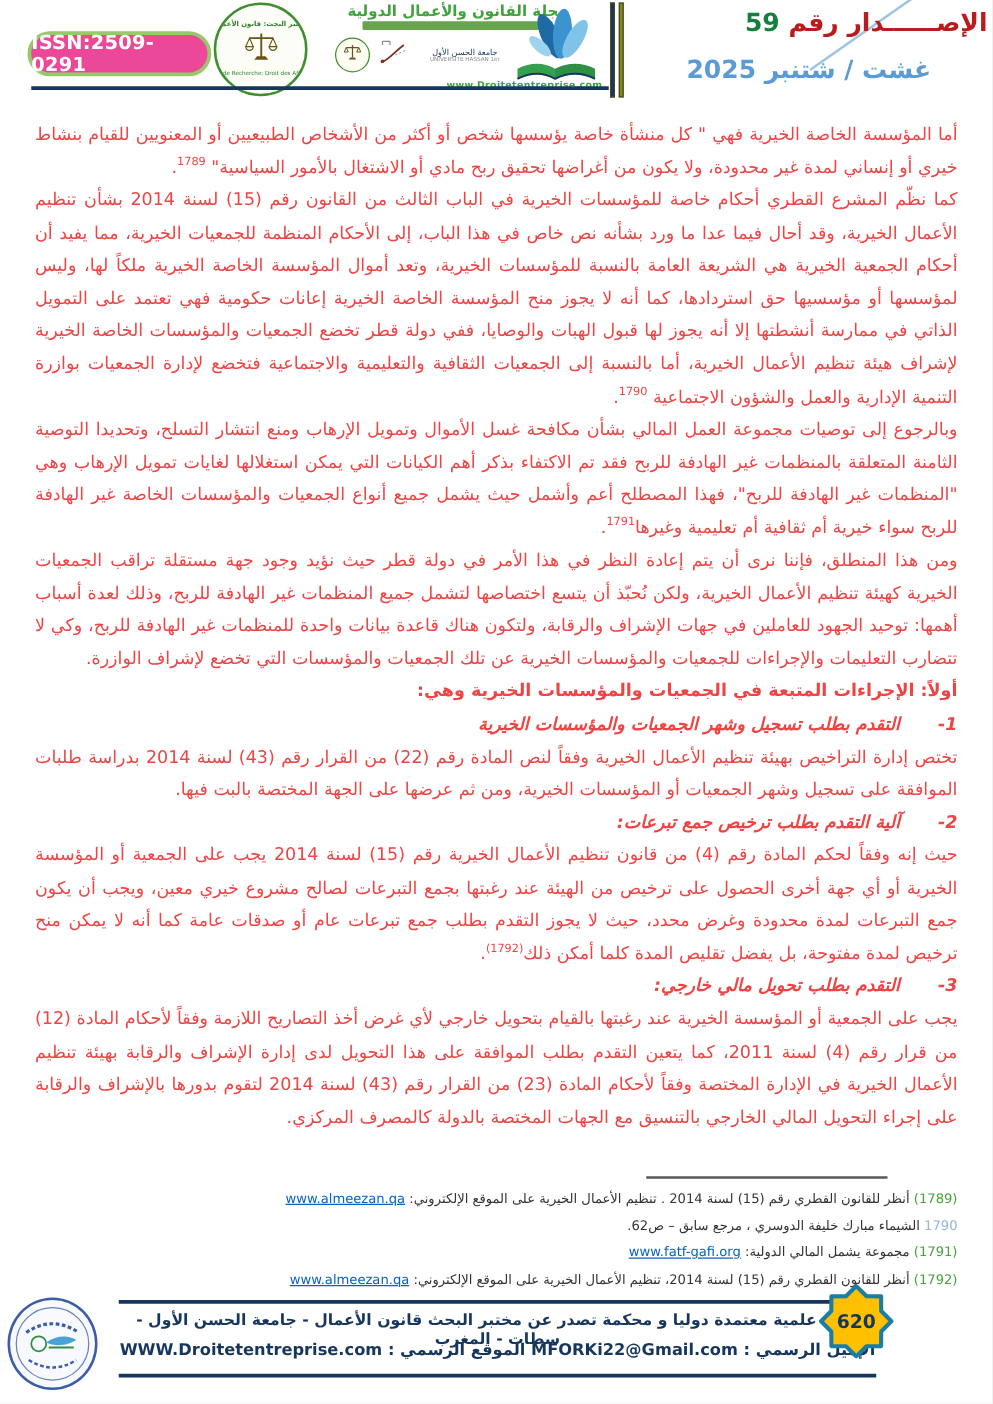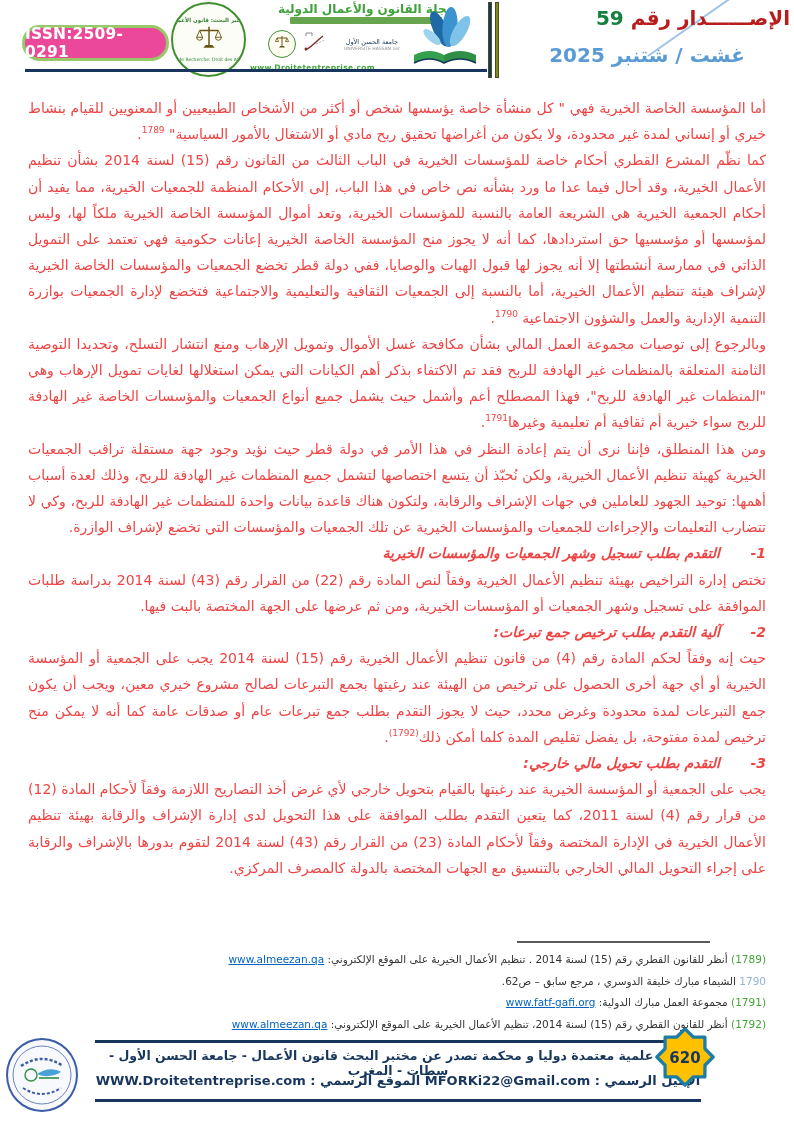--- a/index.html
+++ b/index.html
@@ -36,21 +36,21 @@
   .mini-circle {
     width:28px; height:28px; border-radius:50%; border:1.5px solid #3f8f2f;
     background:#fffef2; display:flex; align-items:center; justify-content:center;
     margin-left:18px;
   }
   .chart-ico { margin-left:6px; }
   .univ-block { margin-left:18px; text-align:center; }
   .univ-ar { font-size:6.5px; color:#17365d; direction:rtl; white-space:nowrap; }
   .univ-lat { font-size:4.5px; color:#8a8a8a; white-space:nowrap; }
   .petals { position:absolute; right:-4px; bottom:-8px; }
-  .banner-site { font-size:7.5px; color:#3fa33c; font-weight:bold; text-align:left; letter-spacing:0.3px; }
+  .banner-site { font-size:7.5px; color:#3fa33c; font-weight:bold; text-align:right; letter-spacing:0.3px; }
   .header-rule { position:absolute; left:25px; top:69px; width:462px; height:3px; background:#17365d; }
   .vbar { position:absolute; top:2px; height:76px; width:4px; border:1px solid #4a4a20; }
   .vbar-navy { left:488px; background:#17365d; }
   .vbar-olive { left:495px; background:#7c8a1e; }
   .issue-block { position:absolute; left:504px; top:6px; width:286px; direction:rtl; }
   .issue-line1 { text-align:right; font-size:20px; font-weight:bold; white-space:nowrap; }
   .issue-label { color:#b91c1c; }
   .issue-num { color:#15803d; }
   .issue-line2 { margin-top:13px; text-align:center; font-size:20px; font-weight:bold; color:#5b9bd5; white-space:nowrap; }
   .diag-line { position:absolute; left:648px; top:55px; width:200px; height:2px; background:#9dc3e6; transform:rotate(-35deg); transform-origin:left center; }
@@ -169,41 +169,42 @@
     </div>
     <div class="issue-line2">غشت / شتنبر 2025</div>
   </div>
 
   <main class="body-text">
     <p class="para"><span>أما المؤسسة الخاصة الخيرية فهي " كل منشأة خاصة يؤسسها شخص أو أكثر من الأشخاص الطبيعيين أو المعنويين للقيام بنشاط خيري أو إنساني لمدة غير محدودة، ولا يكون من أغراضها تحقيق ربح مادي أو الاشتغال بالأمور السياسية" </span><sup class="fn-ref">1789</sup><span>.</span></p>
     <p class="para"><span>كما نظّم المشرع القطري أحكام خاصة للمؤسسات الخيرية في الباب الثالث من القانون رقم (15) لسنة 2014 بشأن تنظيم الأعمال الخيرية، وقد أحال فيما عدا ما ورد بشأنه نص خاص في هذا الباب، إلى الأحكام المنظمة للجمعيات الخيرية، مما يفيد أن أحكام الجمعية الخيرية هي الشريعة العامة بالنسبة للمؤسسات الخيرية، وتعد أموال المؤسسة الخاصة الخيرية ملكاً لها، وليس لمؤسسها أو مؤسسيها حق استردادها، كما أنه لا يجوز منح المؤسسة الخاصة الخيرية إعانات حكومية فهي تعتمد على التمويل الذاتي في ممارسة أنشطتها إلا أنه يجوز لها قبول الهبات والوصايا، ففي دولة قطر تخضع الجمعيات والمؤسسات الخاصة الخيرية لإشراف هيئة تنظيم الأعمال الخيرية، أما بالنسبة إلى الجمعيات الثقافية والتعليمية والاجتماعية فتخضع لإدارة الجمعيات بوازرة التنمية الإدارية والعمل والشؤون الاجتماعية </span><sup class="fn-ref">1790</sup><span>.</span></p>
     <p class="para"><span>وبالرجوع إلى توصيات مجموعة العمل المالي بشأن مكافحة غسل الأموال وتمويل الإرهاب ومنع انتشار التسلح، وتحديدا التوصية الثامنة المتعلقة بالمنظمات غير الهادفة للربح فقد تم الاكتفاء بذكر أهم الكيانات التي يمكن استغلالها لغايات تمويل الإرهاب وهي "المنظمات غير الهادفة للربح"، فهذا المصطلح أعم وأشمل حيث يشمل جميع أنواع الجمعيات والمؤسسات الخاصة غير الهادفة للربح سواء خيرية أم ثقافية أم تعليمية وغيرها</span><sup class="fn-ref">1791</sup><span>.</span></p>
     <p class="para"><span>ومن هذا المنطلق، فإننا نرى أن يتم إعادة النظر في هذا الأمر في دولة قطر حيث نؤيد وجود جهة مستقلة تراقب الجمعيات الخيرية كهيئة تنظيم الأعمال الخيرية، ولكن نُحبّذ أن يتسع اختصاصها لتشمل جميع المنظمات غير الهادفة للربح، وذلك لعدة أسباب أهمها: توحيد الجهود للعاملين في جهات الإشراف والرقابة، ولتكون هناك قاعدة بيانات واحدة للمنظمات غير الهادفة للربح، وكي لا تتضارب التعليمات والإجراءات للجمعيات والمؤسسات الخيرية عن تلك الجمعيات والمؤسسات التي تخضع لإشراف الوازرة.</span></p>
 
+    <p class="heading">أولاً: الإجراءات المتبعة في الجمعيات والمؤسسات الخيرية وهي:</p>
 
     <p class="num-heading"><span class="hnum">1-</span><span>التقدم بطلب تسجيل وشهر الجمعيات والمؤسسات الخيرية</span></p>
     <p class="para"><span>تختص إدارة التراخيص بهيئة تنظيم الأعمال الخيرية وفقاً لنص المادة رقم (22) من القرار رقم (43) لسنة 2014 بدراسة طلبات الموافقة على تسجيل وشهر الجمعيات أو المؤسسات الخيرية، ومن ثم عرضها على الجهة المختصة بالبت فيها.</span></p>
 
     <p class="num-heading"><span class="hnum">2-</span><span>آلية التقدم بطلب ترخيص جمع تبرعات:</span></p>
     <p class="para"><span>حيث إنه وفقاً لحكم المادة رقم (4) من قانون تنظيم الأعمال الخيرية رقم (15) لسنة 2014 يجب على الجمعية أو المؤسسة الخيرية أو أي جهة أخرى الحصول على ترخيص من الهيئة عند رغبتها بجمع التبرعات لصالح مشروع خيري معين، ويجب أن يكون جمع التبرعات لمدة محدودة وغرض محدد، حيث لا يجوز التقدم بطلب جمع تبرعات عام أو صدقات عامة كما أنه لا يمكن منح ترخيص لمدة مفتوحة، بل يفضل تقليص المدة كلما أمكن ذلك</span><sup class="fn-ref">(1792)</sup><span>.</span></p>
 
     <p class="num-heading"><span class="hnum">3-</span><span>التقدم بطلب تحويل مالي خارجي:</span></p>
     <p class="para"><span>يجب على الجمعية أو المؤسسة الخيرية عند رغبتها بالقيام بتحويل خارجي لأي غرض أخذ التصاريح اللازمة وفقاً لأحكام المادة (12) من قرار رقم (4) لسنة 2011، كما يتعين التقدم بطلب الموافقة على هذا التحويل لدى إدارة الإشراف والرقابة بهيئة تنظيم الأعمال الخيرية في الإدارة المختصة وفقاً لأحكام المادة (23) من القرار رقم (43) لسنة 2014 لتقوم بدورها بالإشراف والرقابة على إجراء التحويل المالي الخارجي بالتنسيق مع الجهات المختصة بالدولة كالمصرف المركزي.</span></p>
   </main>
 
   <section class="footnotes">
     <div class="fn-sep"></div>
     <div class="fn-row">
       <span class="fn-num-green">(1789)</span><span> أنظر للقانون القطري رقم (15) لسنة 2014 . تنظيم الأعمال الخيرية على الموقع الإلكتروني: </span><a class="fn-link">www.almeezan.qa</a>
     </div>
     <div class="fn-row">
       <span class="fn-num-light">1790</span><span> الشيماء مبارك خليفة الدوسري ، مرجع سابق – ص62.</span>
     </div>
     <div class="fn-row">
-      <span class="fn-num-green">(1791)</span><span> مجموعة العمل مبارك الدولية: </span><a class="fn-link">www.fatf-gafi.org</a>
+      <span class="fn-num-green">(1791)</span><span> مجموعة يشمل المالي الدولية: </span><a class="fn-link">www.fatf-gafi.org</a>
     </div>
     <div class="fn-row">
       <span class="fn-num-green">(1792)</span><span> أنظر للقانون القطري رقم (15) لسنة 2014، تنظيم الأعمال الخيرية على الموقع الإلكتروني: </span><a class="fn-link">www.almeezan.qa</a>
     </div>
   </section>
 
   <div class="footer-rule rule-top"></div>
   <div class="footer-line1">مجلة علمية معتمدة  دوليا و محكمة تصدر عن مختبر البحث قانون الأعمال - جامعة الحسن الأول - سطات - المغرب</div>
   <div class="footer-line2">الإميل الرسمي :  MFORKi22@Gmail.com الموقع الرسمي : WWW.Droitetentreprise.com</div>
   <div class="footer-rule rule-bottom"></div>

